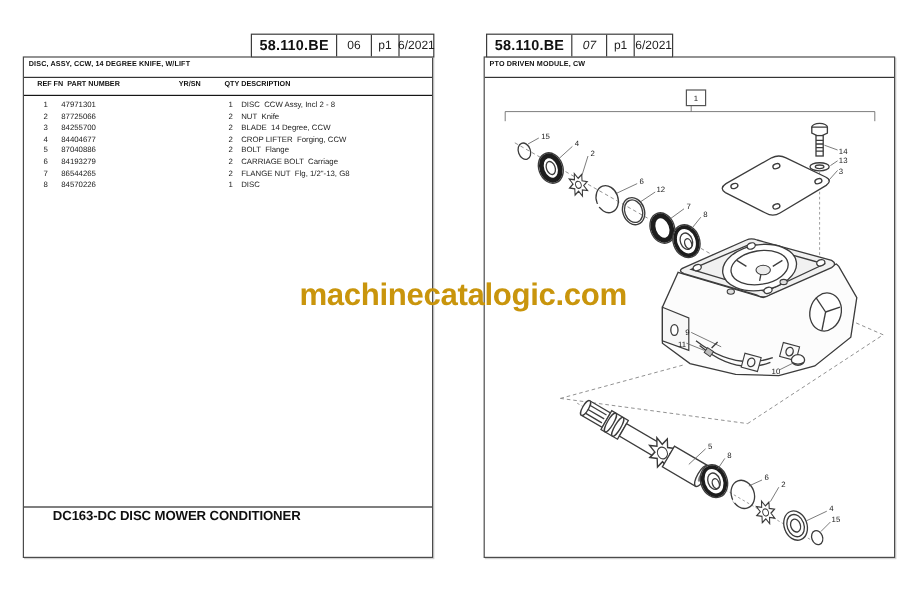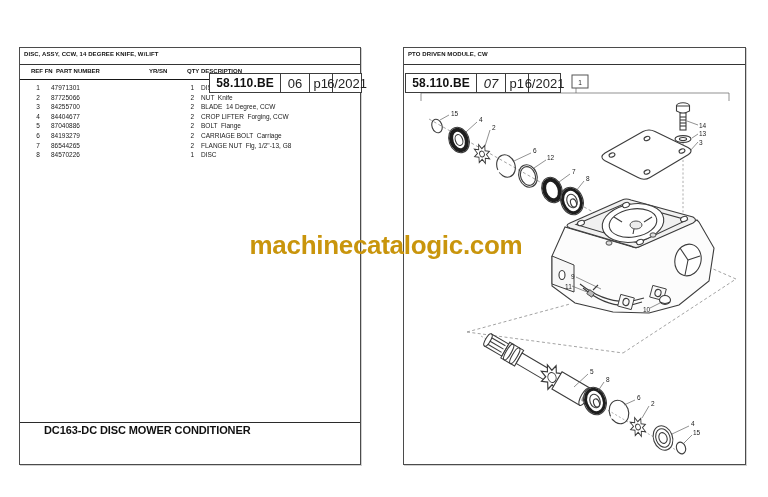--- a/index.html
+++ b/index.html
@@ -1,23 +1,23 @@
 <!DOCTYPE html>
 <html><head>
 <meta charset="utf-8">
 <style>
   html,body{margin:0;padding:0;background:#ffffff;width:768px;height:497px;overflow:hidden;
     font-family:"Liberation Sans","DejaVu Sans",sans-serif;-webkit-font-smoothing:antialiased;}
   
   .hdrbox{position:absolute;top:28px;height:20px;background:#fff;border:1.4px solid #3c3c3c;
-    display:flex;z-index:3;box-sizing:border-box;margin-top:45px;}
+    display:flex;z-index:3;box-sizing:border-box;}
   .hdrbox .code{width:72px;display:flex;align-items:center;justify-content:center;
     font-size:12px;font-weight:bold;letter-spacing:.2px;color:#111;}
   .hdrbox .cell{border-left:1.2px solid #3c3c3c;display:flex;align-items:center;justify-content:center;
-    font-size:13px;color:#222;}
+    font-size:10px;color:#222;}
   
   .pagebox{position:absolute;top:47px;height:418px;background:#fff;border:1.2px solid #4b4b4b;
     box-sizing:border-box;box-shadow:1px 1px 0 rgba(0,0,0,.18);}
   .sectitle{position:absolute;top:0;left:0;right:0;height:13px;border-bottom:1px solid #343434;
     font-size:6px;font-weight:bold;color:#111;padding:3px 0 0 4px;letter-spacing:.1px;}
   
   .thead{position:absolute;top:14px;left:0;right:0;height:17px;border-bottom:1.8px solid #161616;}
   .thead span{position:absolute;top:6px;font-size:6px;font-weight:bold;color:#111;}
   .trows{position:absolute;top:35px;left:0;right:0;}
   .trow{position:relative;height:9.6px;font-size:6.5px;color:#1a1a1a;}

